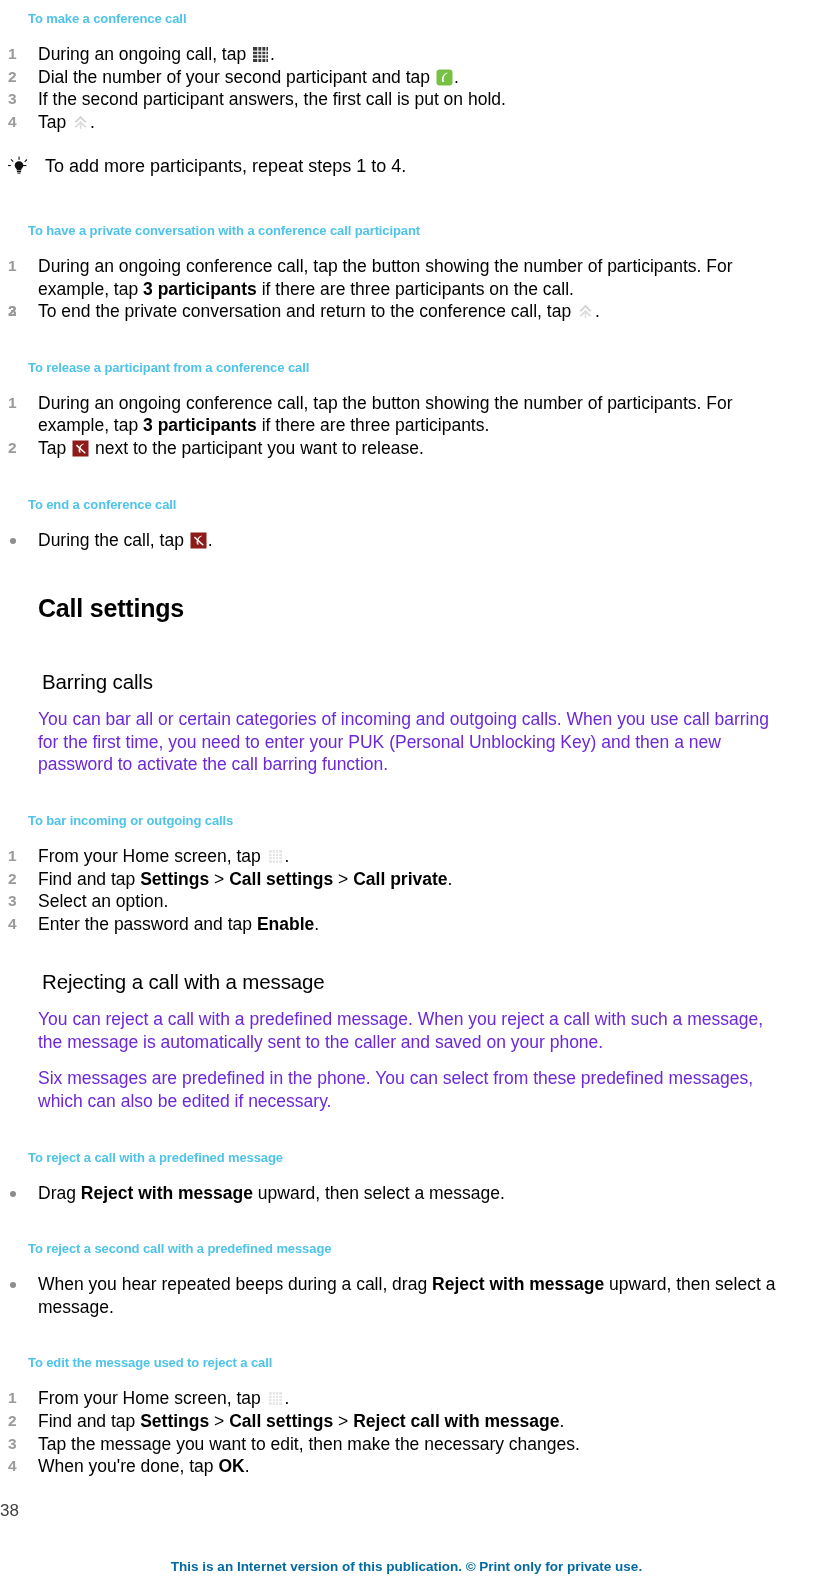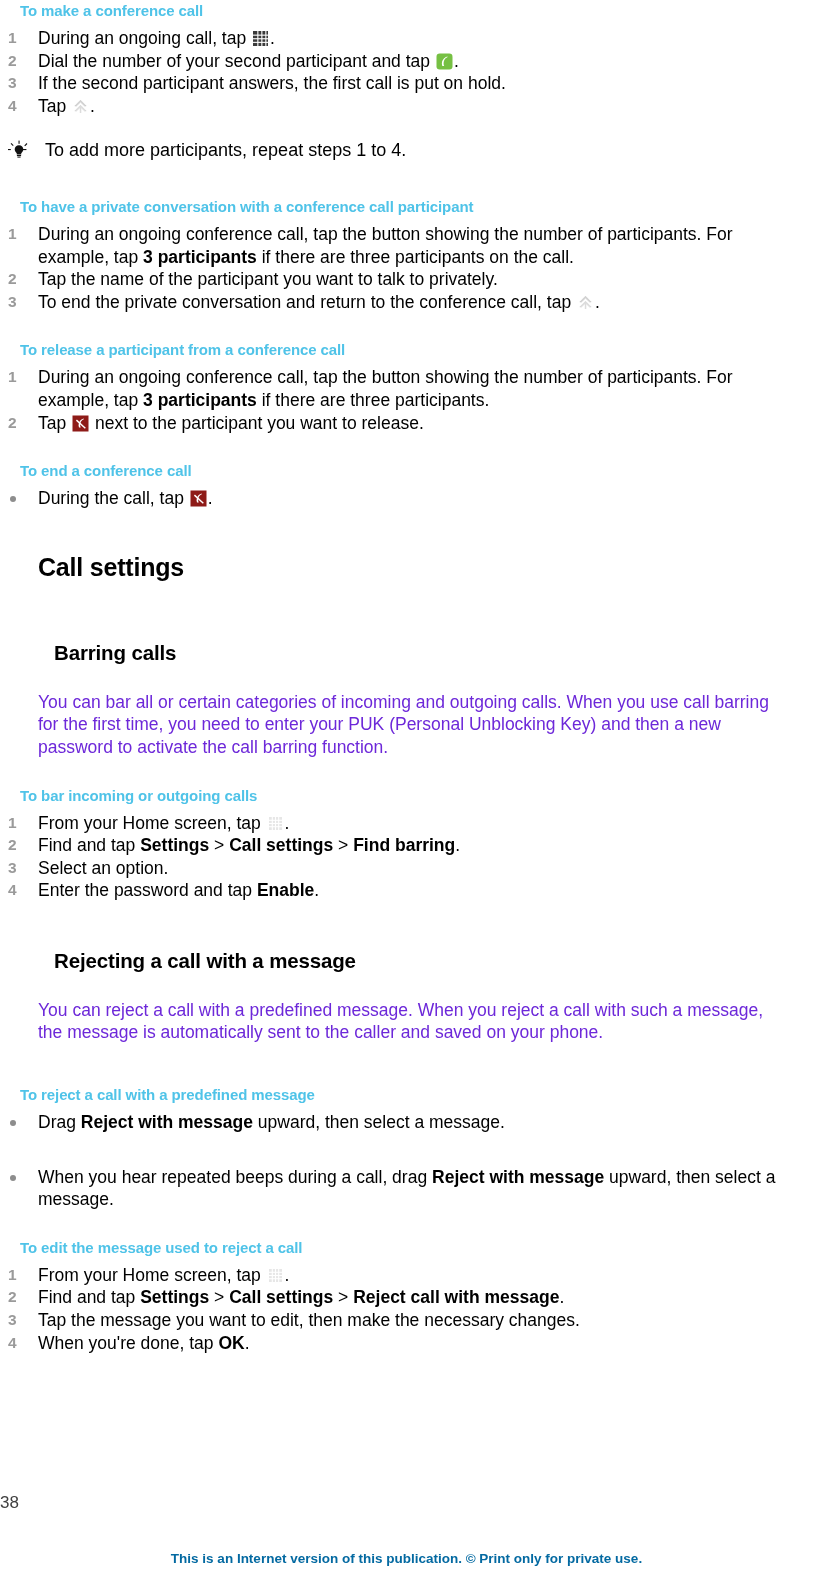--- a/index.html
+++ b/index.html
@@ -19,42 +19,42 @@
     position: relative;
     width: 813px;
     height: 1590px;
     box-sizing: border-box;
     padding: 0 14px 0 0;
   }
 
   
   .sub-head {
     color: #4FC3E8;
-    font-size: 15px;
+    font-size: 13px;
     font-weight: bold;
     line-height: 21px;
-    margin: 0;
+    margin: 8px;
     padding-left: 20px;
     letter-spacing: -0.1px;
   }
   .h1 {
     color: #000;
     font-size: 25px;
     font-weight: bold;
     line-height: 30px;
     margin: 0;
     padding-left: 38px;
     letter-spacing: -0.2px;
   }
   .h2 {
     color: #000;
     font-size: 20.5px;
-    font-weight: bold;
+    font-weight: normal;
     line-height: 25px;
-    margin: 16px;
+    margin: 4px;
     padding-left: 38px;
     letter-spacing: -0.15px;
   }
   .para {
     color: #6d28d9;
     font-size: 17.5px;
     line-height: 22.6px;
     margin: 0;
     padding-left: 38px;
     padding-right: 8px;
@@ -221,21 +221,20 @@
   <h3 class="sub-head">To have a private conversation with a conference call participant</h3>
   <div class="sp-6"></div>
 
   <ol class="steps">
     <li>
       <span class="num">1</span>
       <span>During an ongoing conference call, tap the button showing the number of participants. For example, tap </span><span class="b">3 participants</span><span> if there are three participants on the call.</span>
     </li>
     <li>
       <span class="num">2</span>
-      <span>Tap the name of the participant you want to talk to privately.</span>
     </li>
     <li>
       <span class="num">3</span>
       <span>To end the private conversation and return to the conference call, tap </span><span class="ico"><svg viewBox="0 0 17 17">
         <path d="M8.5 2.2 L14.2 8.0 L12.6 8.0 L8.5 4.1 L4.4 8.0 L2.8 8.0 Z" fill="#d5d5d5" stroke="#bdbdbd" stroke-width="0.5"></path>
         <path d="M8.5 7.2 L14.2 13.0 L12.6 13.0 L8.5 9.1 L4.4 13.0 L2.8 13.0 Z" fill="#e2e2e2" stroke="#c8c8c8" stroke-width="0.5"></path>
         <rect x="7.8" y="8.0" width="1.5" height="7.0" fill="#dcdcdc"></rect>
           </svg></span><span>.</span>
     </li>
   </ol>
@@ -301,52 +300,54 @@
           <line x1="2" y1="8.5" x2="15" y2="8.5"></line>
           <line x1="2" y1="11.7" x2="15" y2="11.7"></line>
           <line x1="5.3" y1="2" x2="5.3" y2="15"></line>
           <line x1="8.5" y1="2" x2="8.5" y2="15"></line>
           <line x1="11.7" y1="2" x2="11.7" y2="15"></line>
         </g>
           </svg></span><span>.</span>
     </li>
     <li>
       <span class="num">2</span>
-      <span>Find and tap </span><span class="b">Settings</span><span> &gt; </span><span class="b">Call settings</span><span> &gt; </span><span class="b">Find barring</span><span>.</span>
+      <span>Find and tap </span><span class="b">Settings</span><span> &gt; </span><span class="b">Call settings</span><span> &gt; </span><span class="b">Call private</span><span>.</span>
     </li>
     <li>
       <span class="num">3</span>
       <span>Select an option.</span>
     </li>
     <li>
       <span class="num">4</span>
       <span>Enter the password and tap </span><span class="b">Enable</span><span>.</span>
     </li>
   </ol>
 
   <div class="sp-30"></div>
 
   <h2 class="h2">Rejecting a call with a message</h2>
   <div class="sp-10"></div>
   <p class="para">You can reject a call with a predefined message. When you reject a call with such a message, the message is automatically sent to the caller and saved on your phone.</p>
   <div class="sp-14"></div>
+  <p class="para">Six messages are predefined in the phone. You can select from these predefined messages, which can also be edited if necessary.</p>
 
   <div class="sp-26"></div>
 
   <h3 class="sub-head">To reject a call with a predefined message</h3>
   <div class="sp-6"></div>
   <ul class="bullets">
     <li>
       <span class="dot"></span>
       <span>Drag </span><span class="b">Reject with message</span><span> upward, then select a message.</span>
     </li>
   </ul>
 
   <div class="sp-26"></div>
 
+  <h3 class="sub-head">To reject a second call with a predefined message</h3>
   <div class="sp-6"></div>
   <ul class="bullets">
     <li>
       <span class="dot"></span>
       <span>When you hear repeated beeps during a call, drag </span><span class="b">Reject with message</span><span> upward, then select a message.</span>
     </li>
   </ul>
 
   <div class="sp-26"></div>
 

